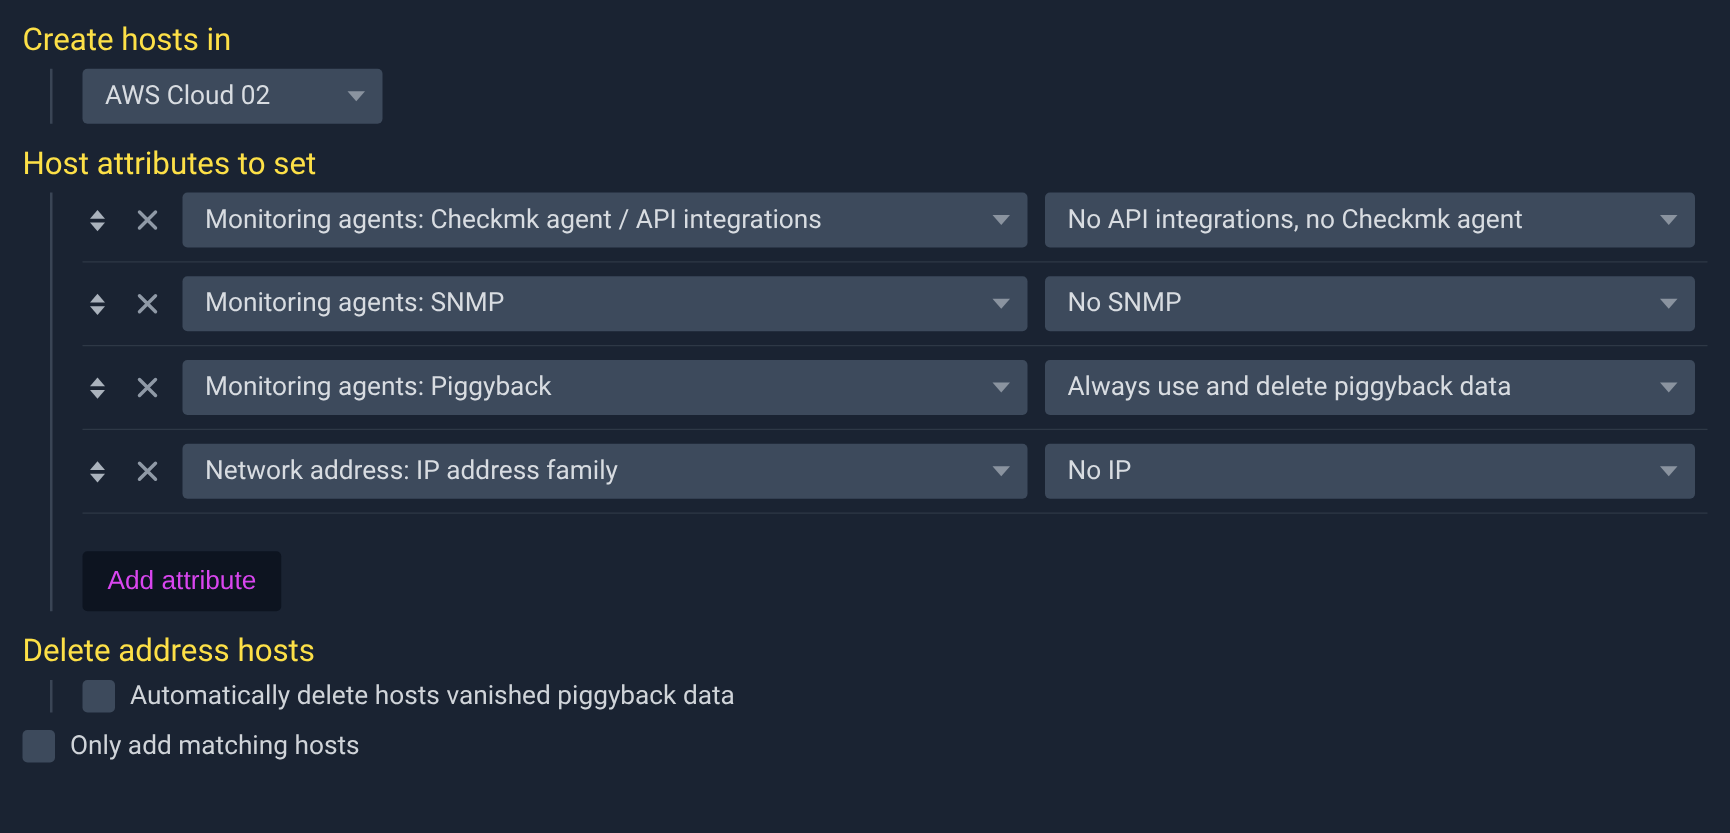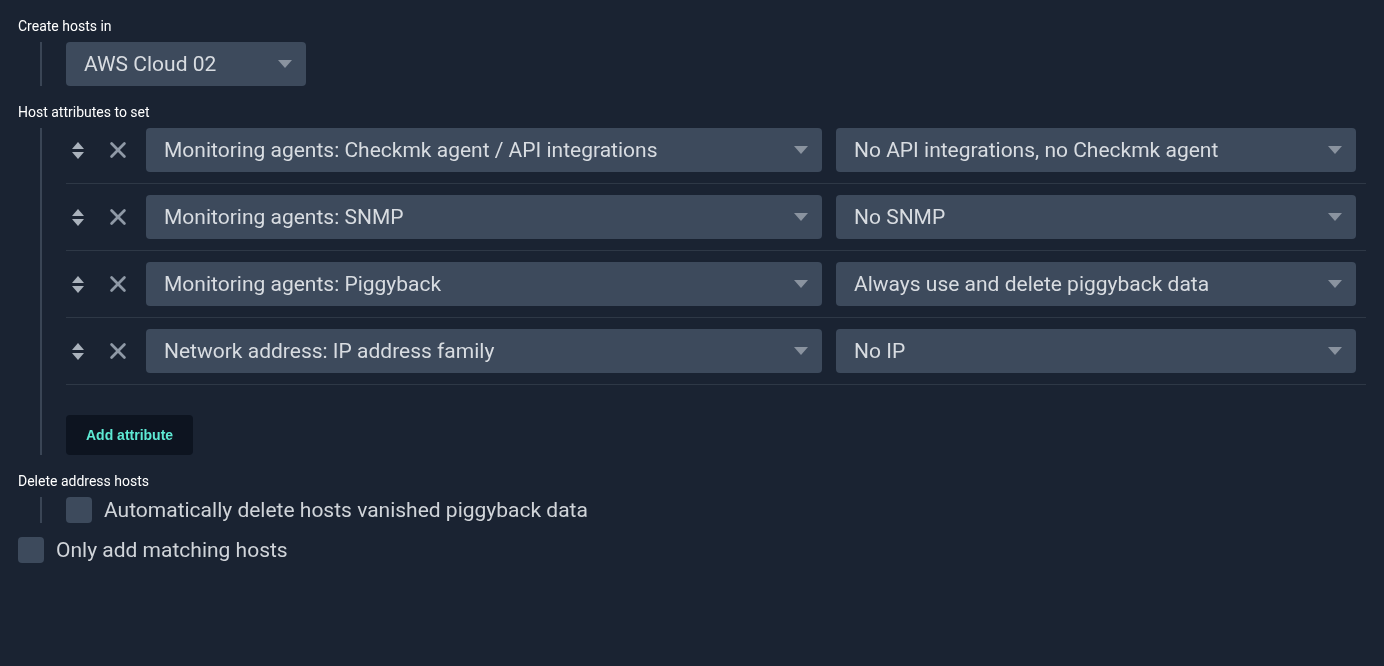--- a/index.html
+++ b/index.html
@@ -6,23 +6,23 @@
   body {
     background: #1a2332;
     color: #d0d4d9;
     font-family: -apple-system, BlinkMacSystemFont, "Segoe UI", Roboto, sans-serif;
     font-size: 21px;
     padding: 18px;
     width: 1384px;
     height: 666px;
   }
   .section-label {
-    color: #ffffff;
+    color: #fde047;
     margin-bottom: 8px;
-    font-size: 14px;
+    font-size: 25px;
   }
   .indented {
     border-left: 2px solid #3a4555;
     padding-left: 24px;
     margin-left: 22px;
     margin-bottom: 18px;
   }
   .dropdown {
     background: #3d4a5c;
     border-radius: 4px;
@@ -92,26 +92,26 @@
     width: 28px;
     height: 28px;
     cursor: pointer;
     display: flex;
     align-items: center;
     justify-content: center;
   }
   .remove-x svg { width: 22px; height: 22px; }
   .add-btn {
     background: #0d1420;
-    color: #5eead4;
+    color: #d946ef;
     border: none;
     border-radius: 4px;
     padding: 12px 20px;
-    font-size: 14px;
-    font-weight: 700;
+    font-size: 21px;
+    font-weight: 400;
     cursor: pointer;
     margin-top: 30px;
   }
   .checkbox-row {
     display: flex;
     align-items: center;
     gap: 12px;
     margin-top: 6px;
   }
   .checkbox {

